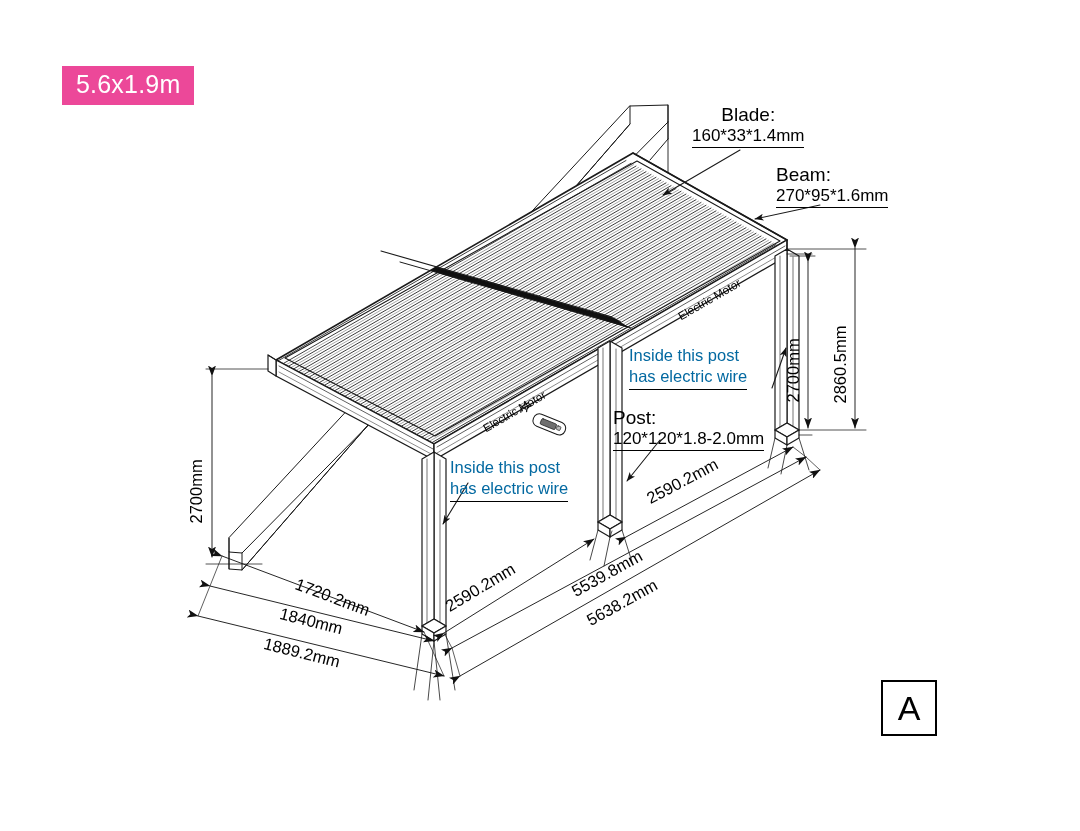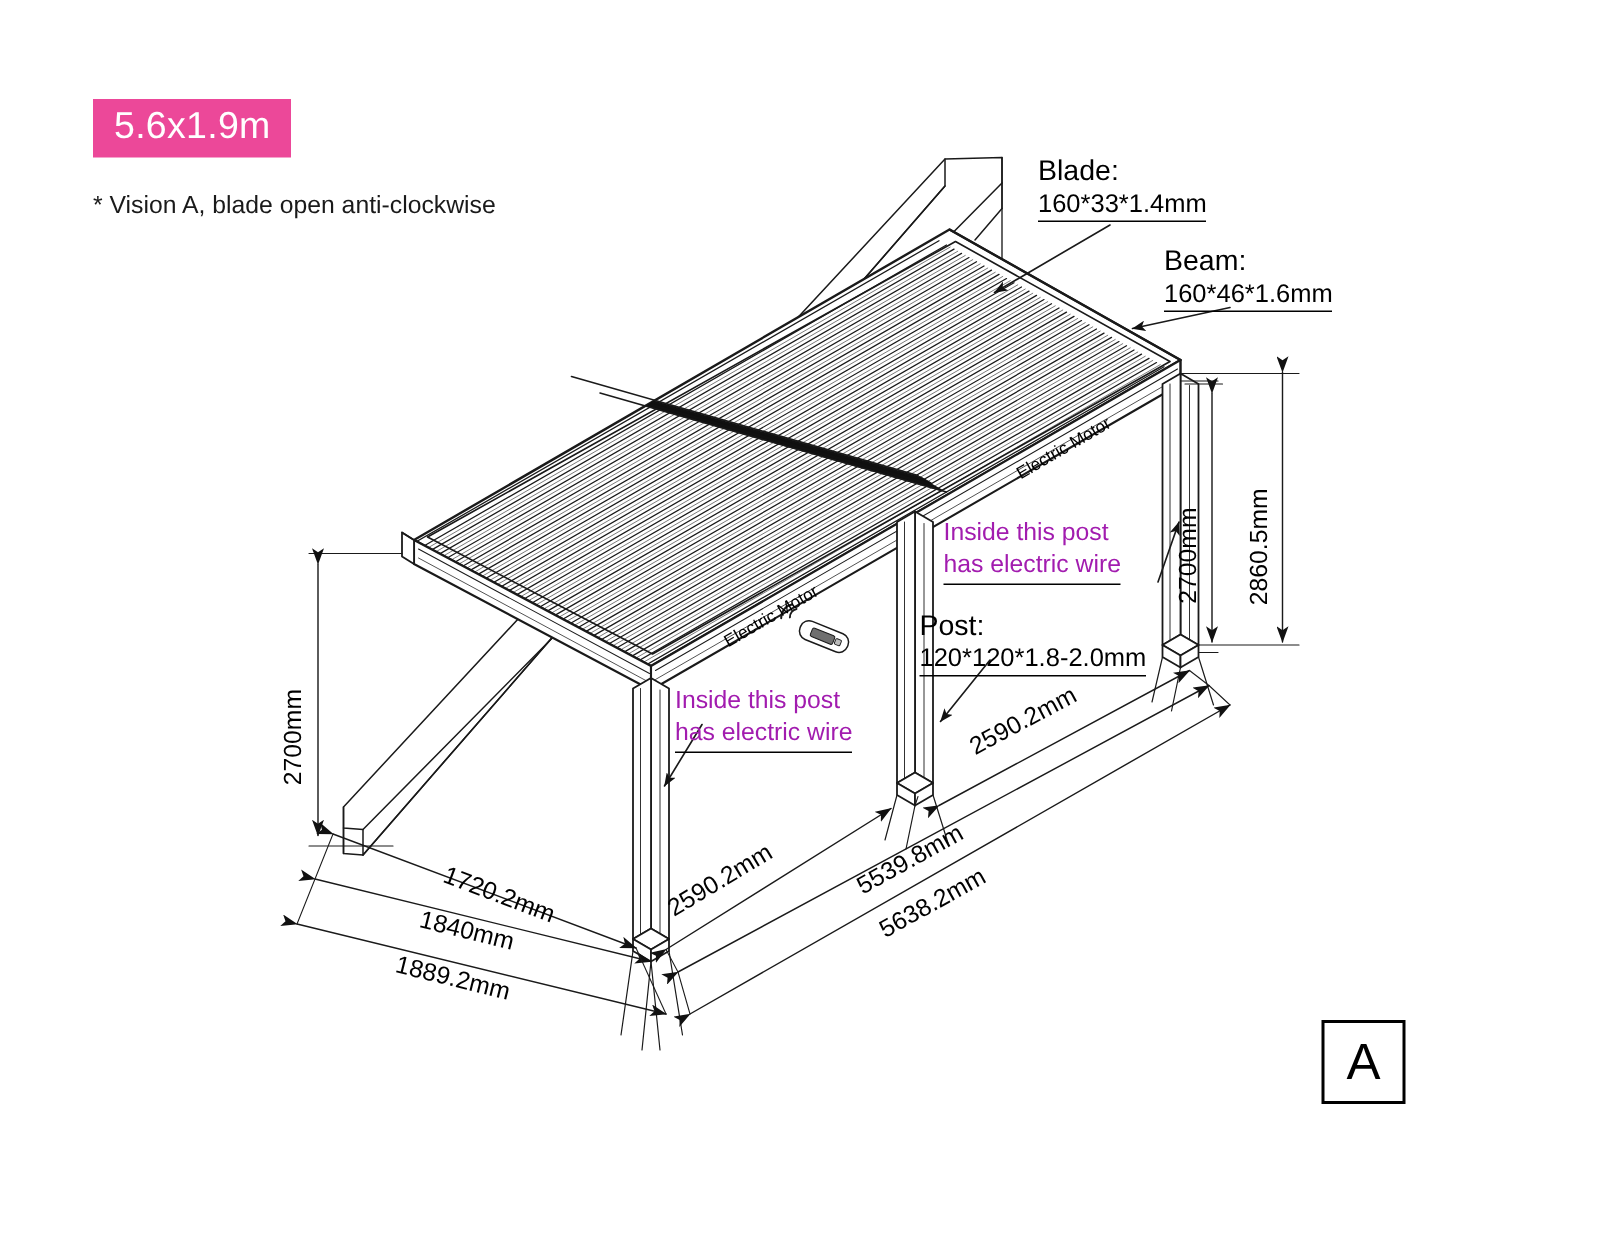--- a/index.html
+++ b/index.html
@@ -60,36 +60,36 @@
   .callout {
     position: absolute;
     font-size: 17px;
     line-height: 21px;
     color: #000;
     white-space: nowrap;
   }
   .callout .ttl { display: block; font-size: 19px; }
   .callout .spec { display: block; font-size: 17px; }
 
-  .callout-blade { left: 692px; top: 104px; }
+  .callout-blade { left: 692px; top: 104px; text-align: center; }
   .callout-beam  { left: 776px; top: 164px; }
   .callout-post  { left: 613px; top: 407px; }
 
   .underline-spec {
     border-bottom: 1.4px solid #000;
     padding-bottom: 1px;
     display: inline-block;
   }
 
   
   .wire-note {
     position: absolute;
     font-size: 16.5px;
     line-height: 21px;
-    color: #a21caf;
+    color: #0369a1;
     white-space: nowrap;
   }
   .wire-note span { display: block; }
   .wire-note .last {
     border-bottom: 1.4px solid #000;
     padding-bottom: 2px;
     display: inline-block;
     text-align: center;
   }
   .wire-note-right { left: 629px; top: 345px; }
@@ -387,31 +387,30 @@
       <path d="M528,403 a9,9 0 0 0 -7.2,9.2"></path>
     </g>
 
   </g>
 </svg>
 </div>
 
 <div class="size-badge">5.6x1.9m</div>
 
 <div class="notes">
-  <span class="note-line">* Vision A, blade open anti-clockwise</span>
 </div>
 
 <div class="callout callout-blade">
   <span class="ttl">Blade:</span>
   <span class="spec underline-spec">160*33*1.4mm</span>
 </div>
 
 <div class="callout callout-beam">
   <span class="ttl">Beam:</span>
-  <span class="spec underline-spec">160*46*1.6mm</span>
+  <span class="spec underline-spec">270*95*1.6mm</span>
 </div>
 
 <div class="callout callout-post">
   <span class="ttl">Post:</span>
   <span class="spec underline-spec">120*120*1.8-2.0mm</span>
 </div>
 
 <div class="wire-note wire-note-right">
   <span>Inside this post</span>
   <span class="last">has electric wire</span>

